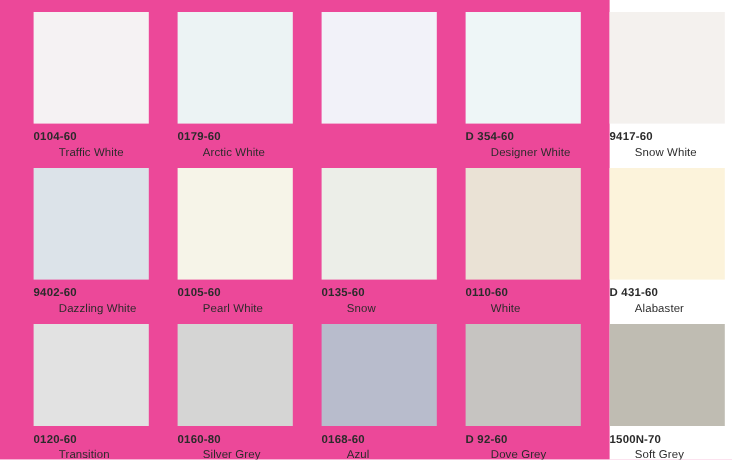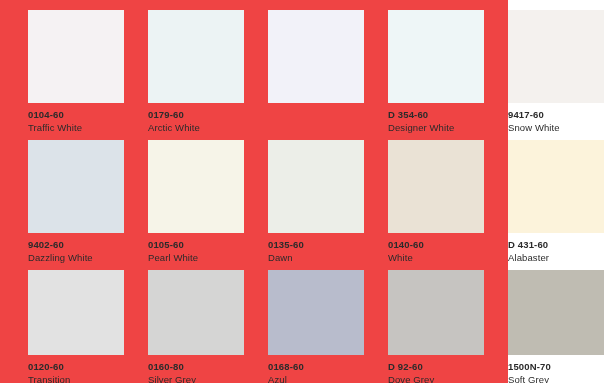--- a/index.html
+++ b/index.html
@@ -13,21 +13,21 @@
     height: 383px;
     overflow: hidden;
     font-family: "Liberation Sans", sans-serif;
     -webkit-font-smoothing: antialiased;
   }
 
   #palette-sheet {
     position: relative;
     width: 508px;
     height: 383px;
-    background: #ef4444;
+    background: #ec4899;
     box-sizing: border-box;
     text-decoration: underline;
   }
 
   .swatch-grid {
     position: absolute;
     left: 28px;
     top: 10px;
     width: 554px;
     display: grid;
@@ -68,20 +68,21 @@
 
   .swatch-name {
     display: block;
     font-family: "Liberation Sans", sans-serif;
     font-size: 9.5px;
     font-weight: normal;
     color: #2b2b2b;
     letter-spacing: 0.1px;
     white-space: nowrap;
     margin-top: 1px;
+    margin-left: 21px;
   }
 
   
   .swatch-grid .swatch-cell:nth-child(n+11) .swatch-chip {
     height: 85px;
   }
   .swatch-grid .swatch-cell:nth-child(n+11) {
     height: 122px;
   }
 </style>
@@ -132,27 +133,27 @@
         <div class="swatch-chip" style="background-color: rgb(246, 244, 232);"></div>
         <div class="swatch-caption">
           <span class="swatch-code">0105-60</span>
           <span class="swatch-name">Pearl White</span>
         </div>
       </div>
       <div class="swatch-cell">
         <div class="swatch-chip" style="background-color: rgb(236, 238, 232);"></div>
         <div class="swatch-caption">
           <span class="swatch-code">0135-60</span>
-          <span class="swatch-name">Dawn</span>
+          <span class="swatch-name">Snow</span>
         </div>
       </div>
       <div class="swatch-cell">
         <div class="swatch-chip" style="background-color: rgb(234, 226, 213);"></div>
         <div class="swatch-caption">
-          <span class="swatch-code">0140-60</span>
+          <span class="swatch-code">0110-60</span>
           <span class="swatch-name">White</span>
         </div>
       </div>
       <div class="swatch-cell">
         <div class="swatch-chip" style="background-color: rgb(252, 243, 219);"></div>
         <div class="swatch-caption">
           <span class="swatch-code">D 431-60</span>
           <span class="swatch-name">Alabaster</span>
         </div>
       </div>

